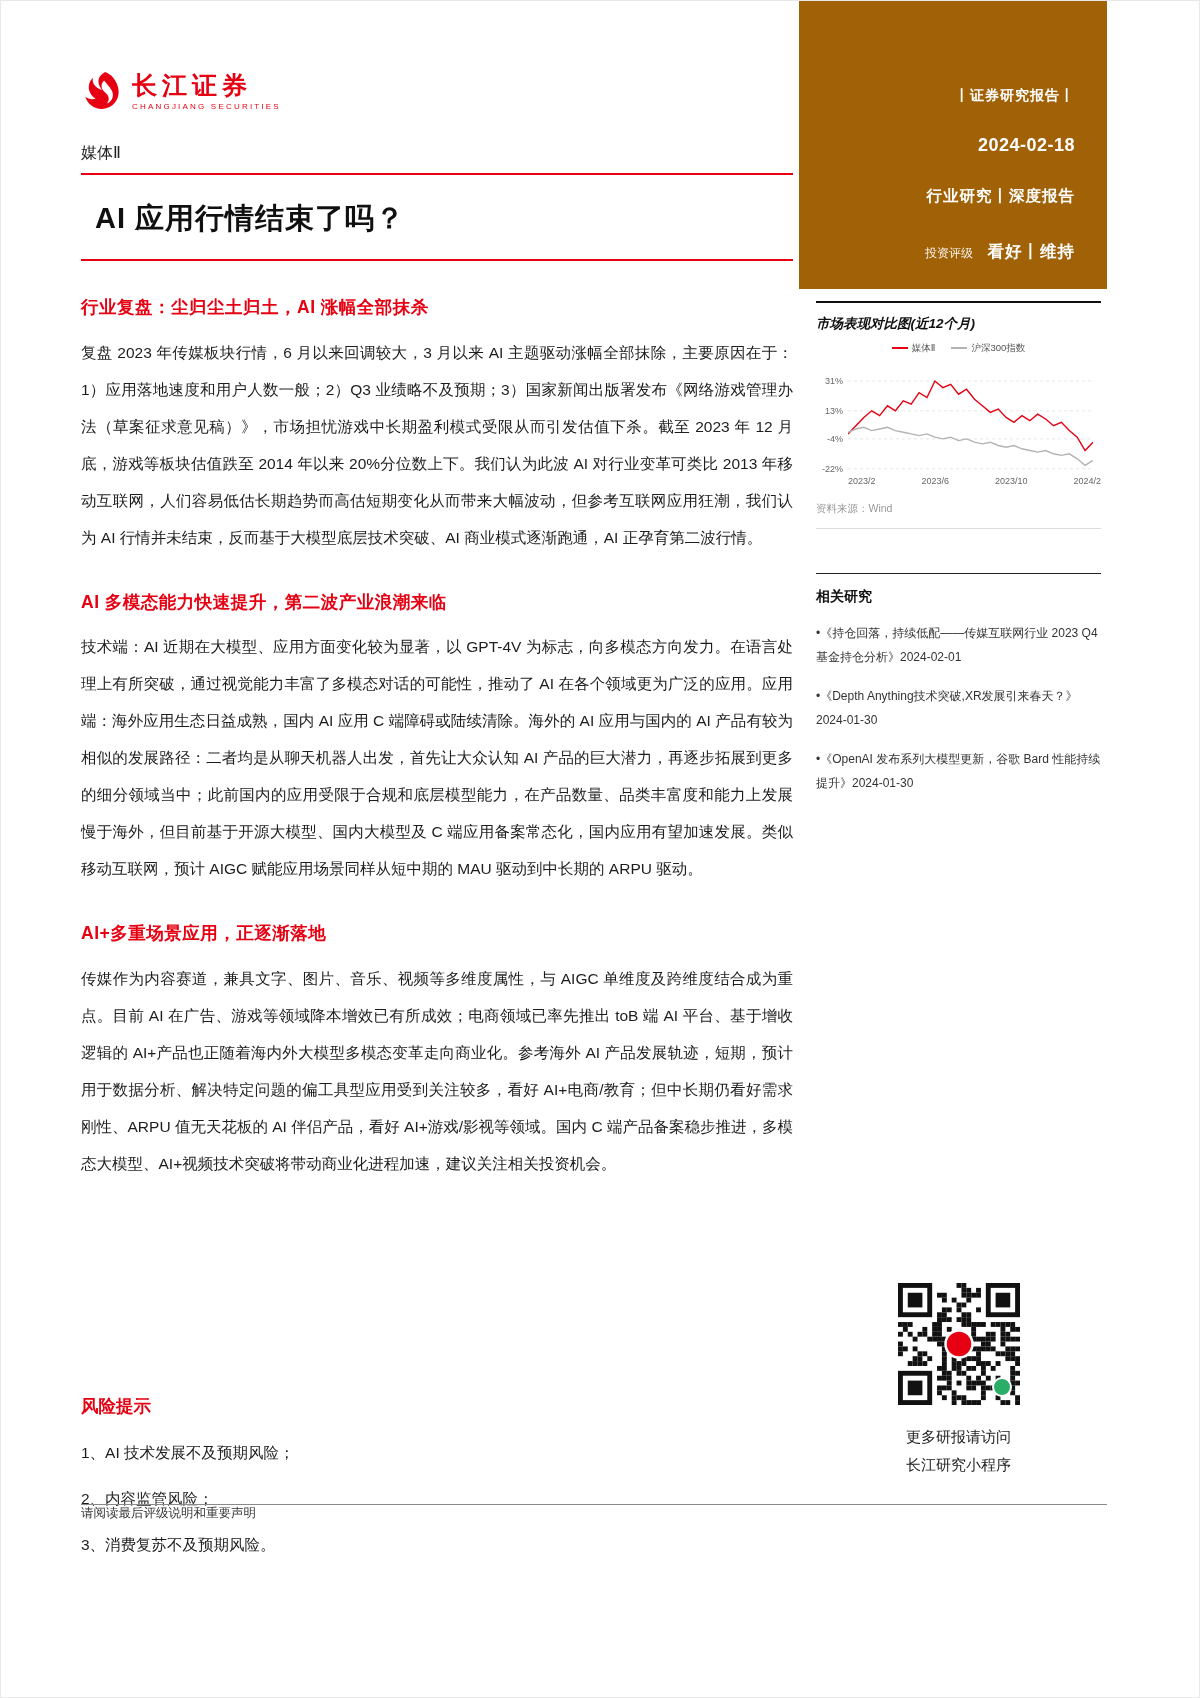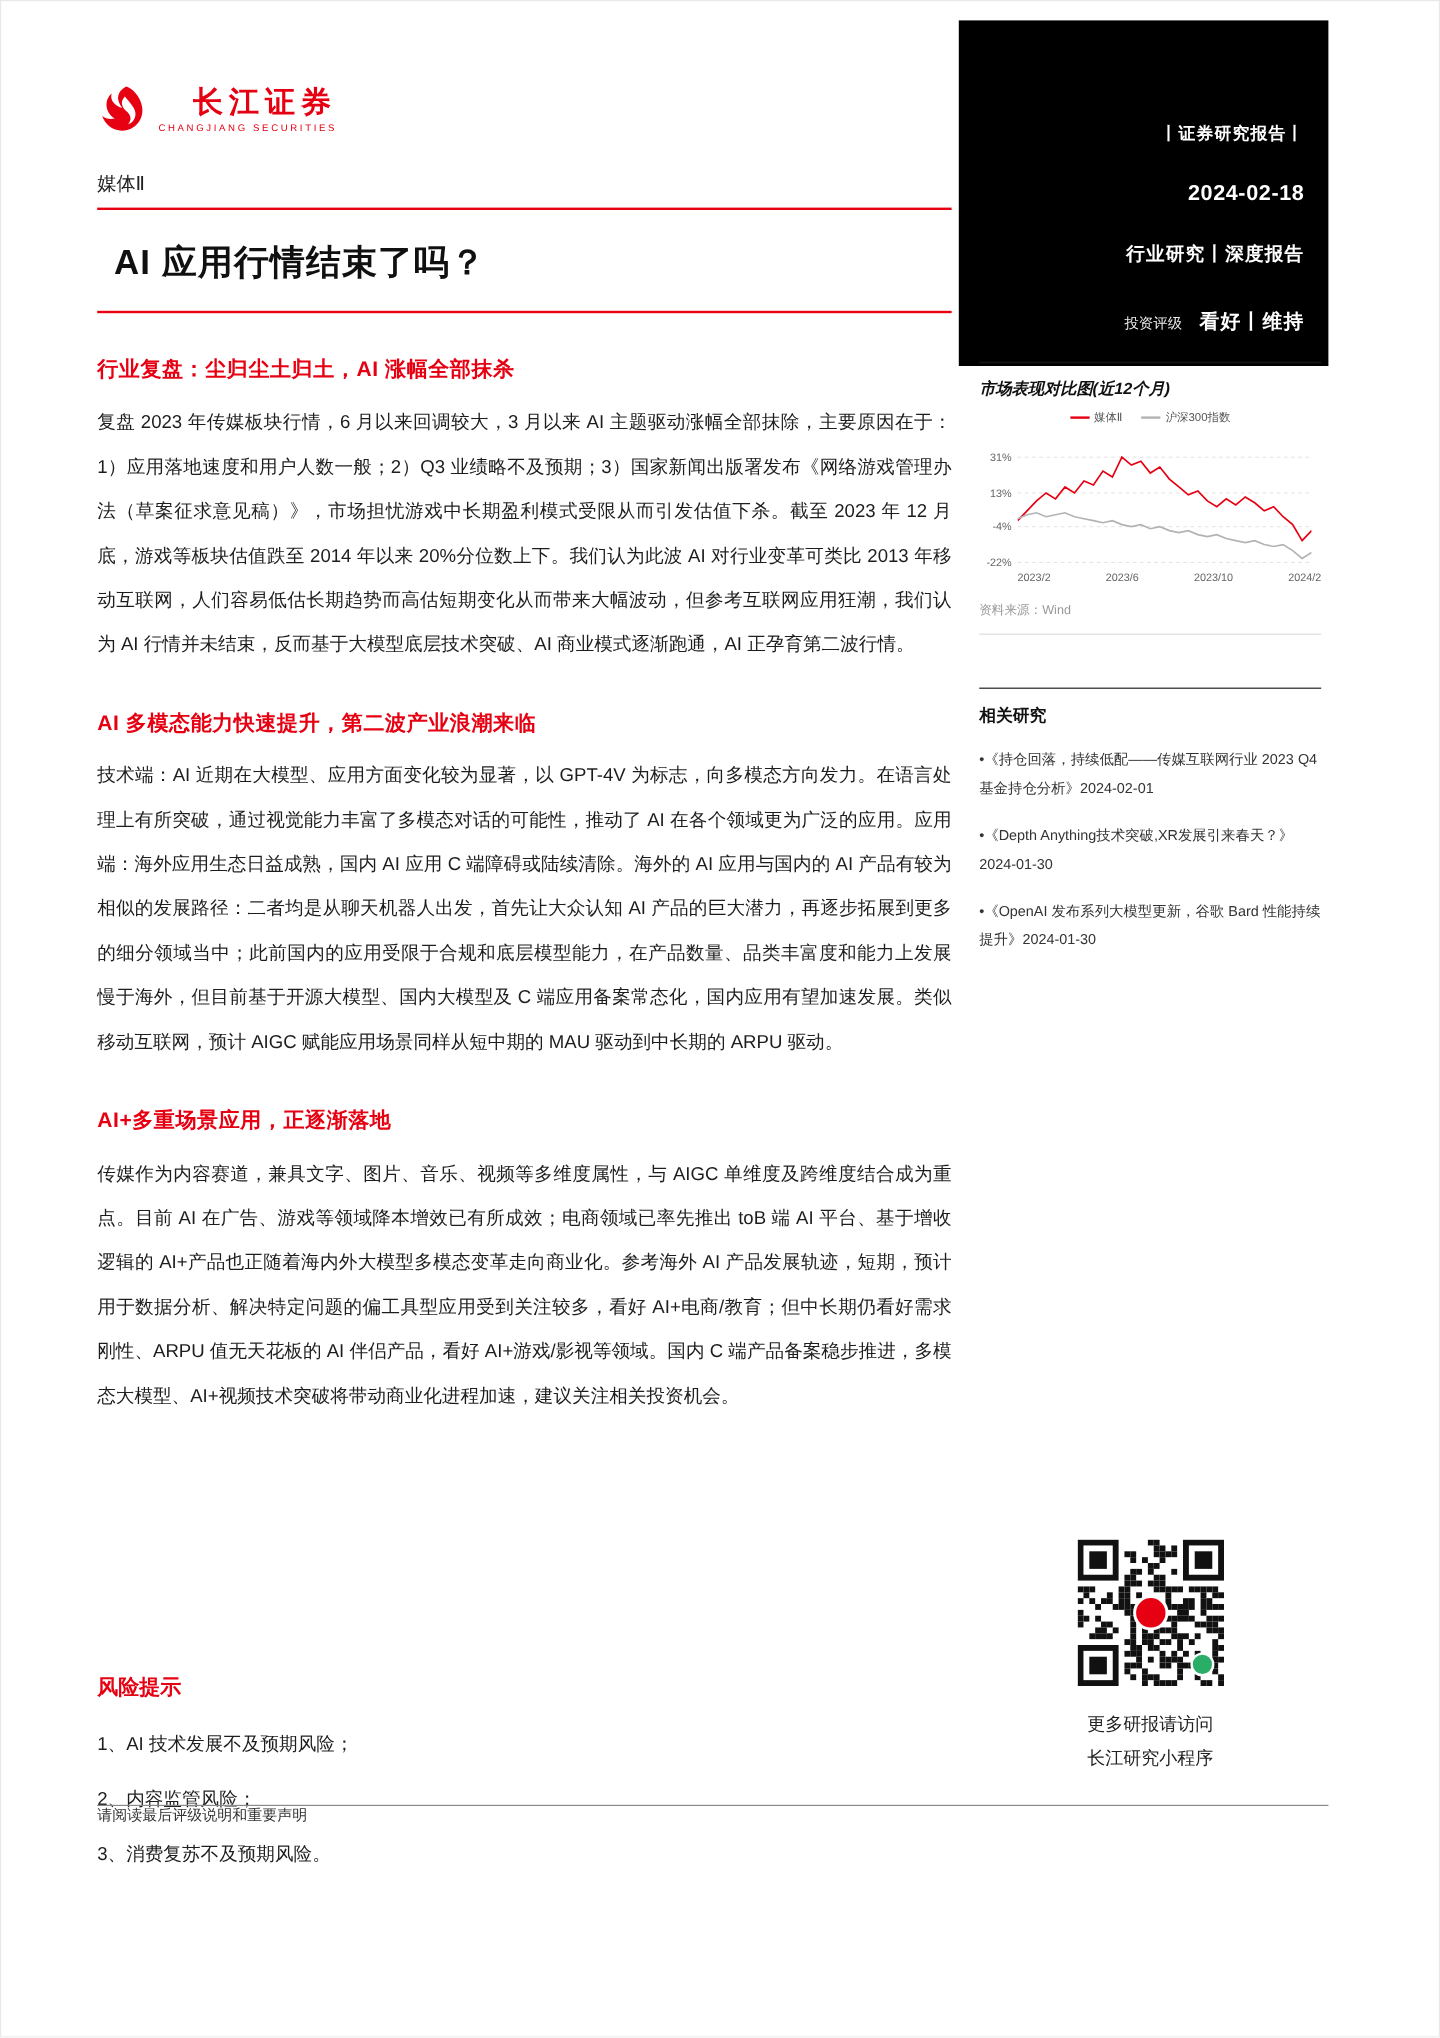--- a/index.html
+++ b/index.html
@@ -5,34 +5,34 @@
   html,body{margin:0;padding:0;background:#fff;}
   .page{
     position:relative;width:1200px;height:1698px;background:#fff;overflow:hidden;
     font-family:"Liberation Sans","DejaVu Sans",sans-serif;color:#222;
     border:1px solid #e8e8e8;box-sizing:border-box;
   }
   
   .main-col{position:absolute;left:80px;top:0;width:712px;}
   .logo-row{margin-top:70px;display:flex;align-items:center;gap:9px;}
   .logo-icon{width:42px;height:42px;flex:0 0 auto;}
-  .logo-cn{color:#e60012;font-size:25px;font-weight:700;letter-spacing:5px;line-height:1;text-align:right;}
+  .logo-cn{color:#e60012;font-size:25px;font-weight:700;letter-spacing:5px;line-height:1;}
   .logo-en{color:#e60012;font-size:8px;letter-spacing:2.2px;margin-top:4px;}
   .category{margin-top:30px;font-size:16px;color:#222;}
   .rule-red{margin-top:9px;height:2px;background:#e60012;}
   .title{margin:24px 0 0 14px;font-size:29px;font-weight:700;color:#101010;letter-spacing:1px;}
   .rule-red2{margin-top:20px;height:2px;background:#e60012;}
   .section-heading{margin-top:34px;font-size:17.5px;font-weight:700;color:#e60012;letter-spacing:0.5px;}
   .section-body{margin-top:13px;font-size:15.5px;line-height:37px;color:#1d1d1d;text-align:justify;}
   .risk-heading{margin-top:212px;font-size:17.5px;font-weight:700;color:#e60012;}
   .risk-item{margin-top:25px;font-size:15.5px;color:#1d1d1d;}
   
   .red-banner{
-    position:absolute;left:798px;top:16px;width:308px;height:288px;background:#000000;
-    color:#fff;text-align:right;padding:0 20px;box-sizing:border-box;
+    position:absolute;left:798px;top:0;width:308px;height:288px;background:#a16207;
+    color:#fff;text-align:right;padding:0 32px;box-sizing:border-box;
   }
   .banner-type{margin-top:86px;font-size:14px;font-weight:700;letter-spacing:1px;}
   .banner-date{margin-top:30px;font-size:18px;font-weight:700;letter-spacing:0.5px;}
   .banner-research{margin-top:30px;font-size:15.5px;font-weight:700;letter-spacing:1px;}
   .banner-rating{margin-top:34px;}
   .rating-label{font-size:12px;opacity:.92;margin-right:10px;}
   .rating-value{font-size:16.5px;font-weight:700;letter-spacing:1px;}
   
   .sidebar{position:absolute;left:815px;top:300px;width:285px;}
   .chart-block{border-top:2px solid #111;padding-top:12px;}

